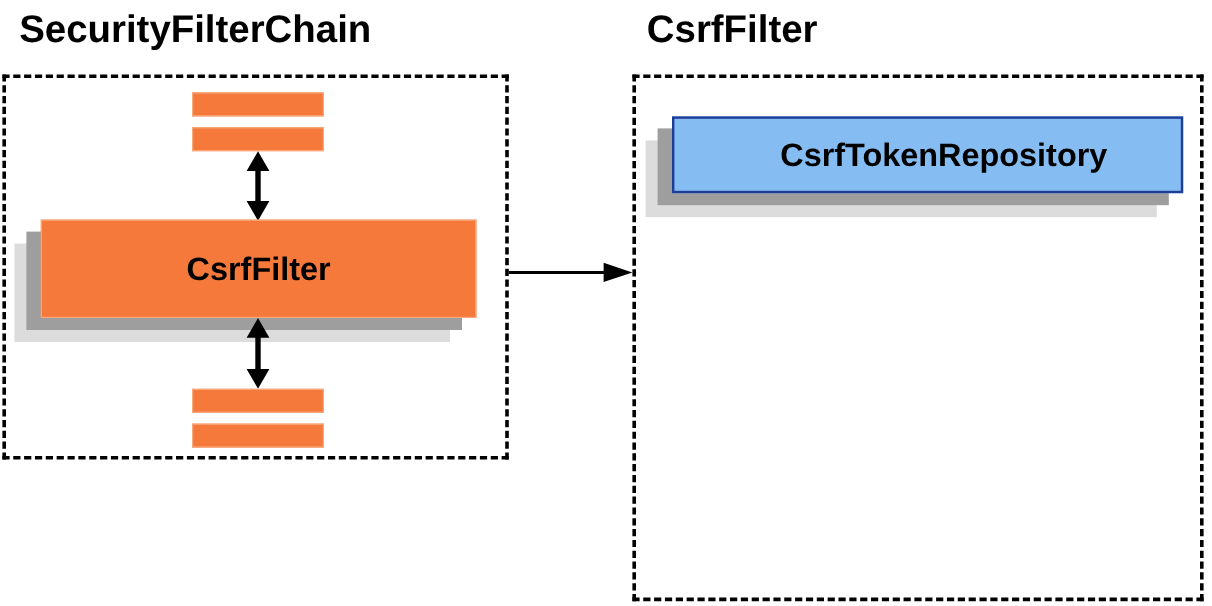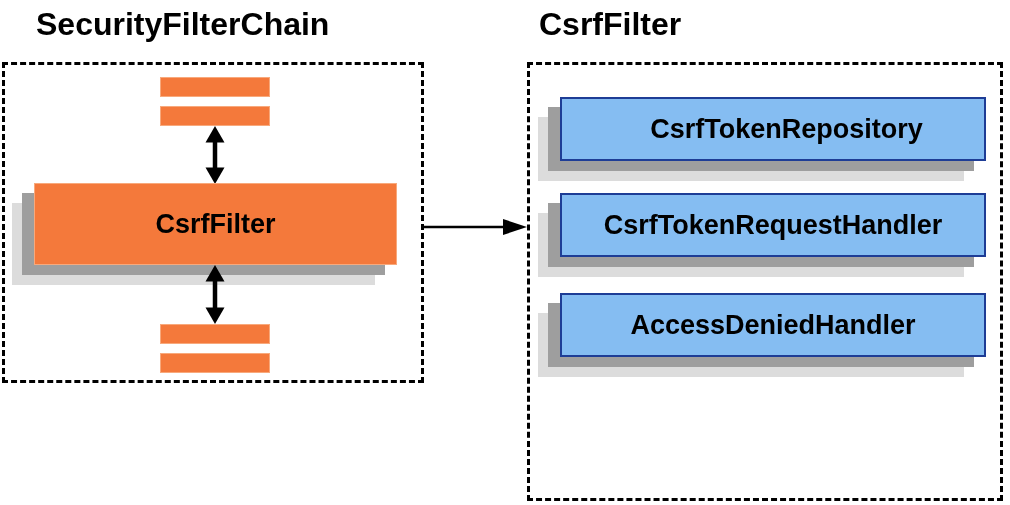--- a/index.html
+++ b/index.html
@@ -19,21 +19,21 @@
   }
 
   .title {
     position: absolute;
     font-size: 32px;
     font-weight: bold;
     color: var(--text, #000000);
     white-space: nowrap;
     line-height: 1.15;
   }
-  .left-title  { left: 16px;  top: 6px; margin-left: 20px; }
+  .left-title  { left: 16px;  top: 6px; }
   .right-title { left: 539px; top: 6px; }
 
   .dashed-box {
     position: absolute;
     border: 3px dashed var(--text, #000000);
     background: transparent;
   }
   .left-box  { left: 2px;   top: 62px; width: 422px; height: 321px; }
   .right-box { left: 527px; top: 62px; width: 476px; height: 439px; }
 
@@ -137,23 +137,17 @@
     <line x1="0" y1="10" x2="82" y2="10" stroke="#000000" stroke-width="2.5"></line>
     <polygon points="103,10 79,2 79,18" fill="#000000"></polygon>
   </svg>
 
   <div class="dashed-box right-box">
 
     <div class="component-box component-1">
       <span class="node-label">CsrfTokenRepository</span>
     </div>
 
-    <div class="component-box component-2">
-      <span class="node-label">CsrfTokenRequestHandler</span>
-    </div>
 
-    <div class="component-box component-3">
-      <span class="node-label">AccessDeniedHandler</span>
-    </div>
 
   </div>
 
 </div>
 
 </body></html>

